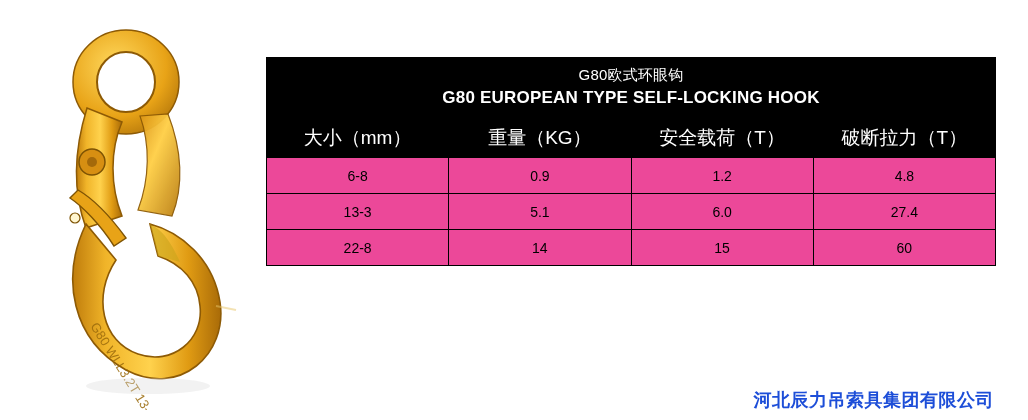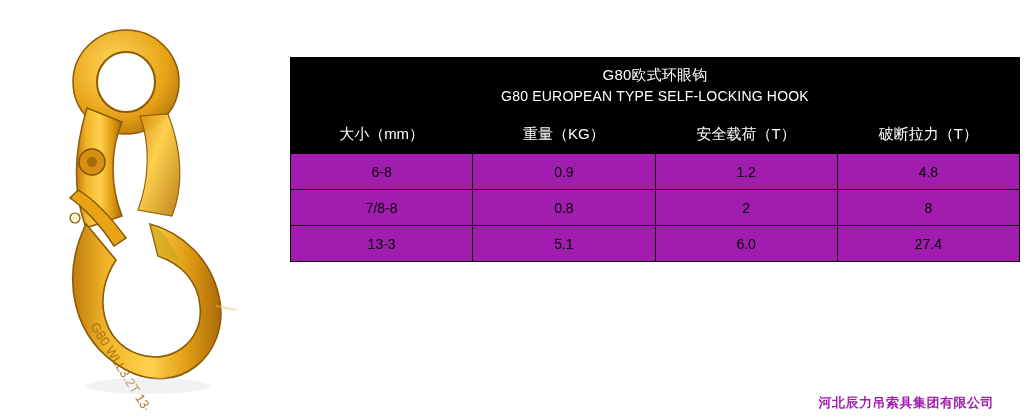--- a/index.html
+++ b/index.html
@@ -38,65 +38,65 @@
   .spec-table-wrap {
     position: absolute;
     left: 266px;
     top: 57px;
     width: 730px;
   }
   table.spec-table {
     border-collapse: collapse;
     width: 730px;
     table-layout: fixed;
-    margin-left: 24px;
   }
   table.spec-table td {
     border: 1px solid #000000;
     text-align: center;
     vertical-align: middle;
   }
   .title-cell {
     background: #000000;
     color: #ffffff;
     padding: 6px 4px 8px 4px;
     line-height: 1.45;
     font-size: 15px;
     letter-spacing: 0.2px;
   }
   .title-line1 {
     display: block;
     font-size: 15px;
   }
   .title-line2 {
     display: block;
-    font-size: 14px;
+    font-size: 17px;
+    font-weight: bold;
   }
   .header-cell {
     background: #000000;
     color: #ffffff;
-    font-size: 15px;
+    font-size: 19px;
     height: 34px;
     padding: 2px 4px;
   }
   .data-cell {
-    background: #a21caf;
+    background: #ec4899;
     color: #000000;
     font-size: 14px;
     height: 31px;
     padding: 2px 4px;
   }
 
   
   .company-name {
     position: absolute;
     right: 34px;
     bottom: 8px;
-    color: #a21caf;
-    font-size: 13px;
+    color: #1d4ed8;
+    font-size: 18px;
     font-weight: bold;
     letter-spacing: 0.5px;
     white-space: nowrap;
     margin-left: 10px;
   }
 </style>
 </head>
 <body>
 
 <div class="page">
@@ -184,30 +184,30 @@
           <td class="header-cell">安全载荷（T）</td>
           <td class="header-cell">破断拉力（T）</td>
         </tr>
         <tr>
           <td class="data-cell">6-8</td>
           <td class="data-cell">0.9</td>
           <td class="data-cell">1.2</td>
           <td class="data-cell">4.8</td>
         </tr>
         <tr>
-          <td class="data-cell">7/8-8</td>
-          <td class="data-cell">0.8</td>
-          <td class="data-cell">2</td>
-          <td class="data-cell">8</td>
-        </tr>
-        <tr>
           <td class="data-cell">13-3</td>
           <td class="data-cell">5.1</td>
           <td class="data-cell">6.0</td>
           <td class="data-cell">27.4</td>
         </tr>
+        <tr>
+          <td class="data-cell">22-8</td>
+          <td class="data-cell">14</td>
+          <td class="data-cell">15</td>
+          <td class="data-cell">60</td>
+        </tr>
       </tbody>
     </table>
   </div>
 
   <div class="company-name">河北辰力吊索具集团有限公司</div>
 
 </div>
 
 </body></html>

